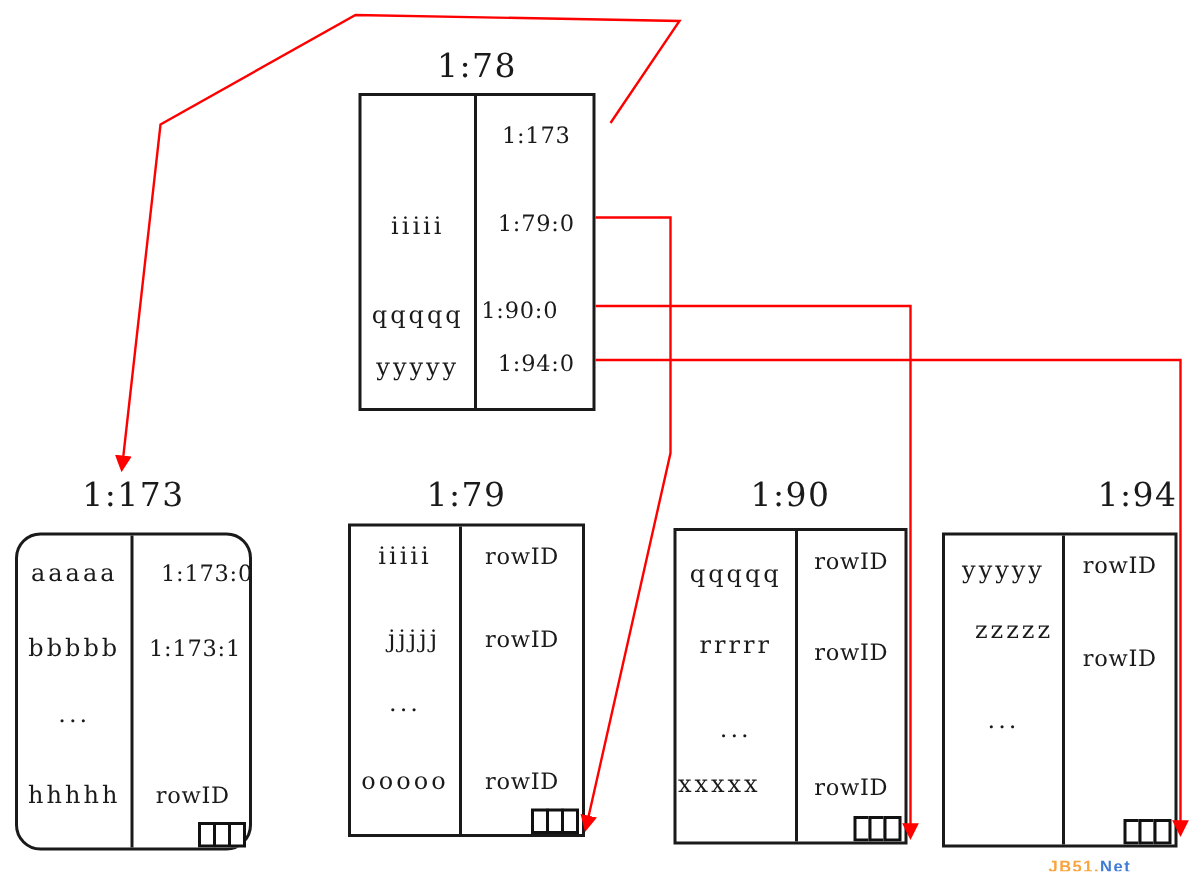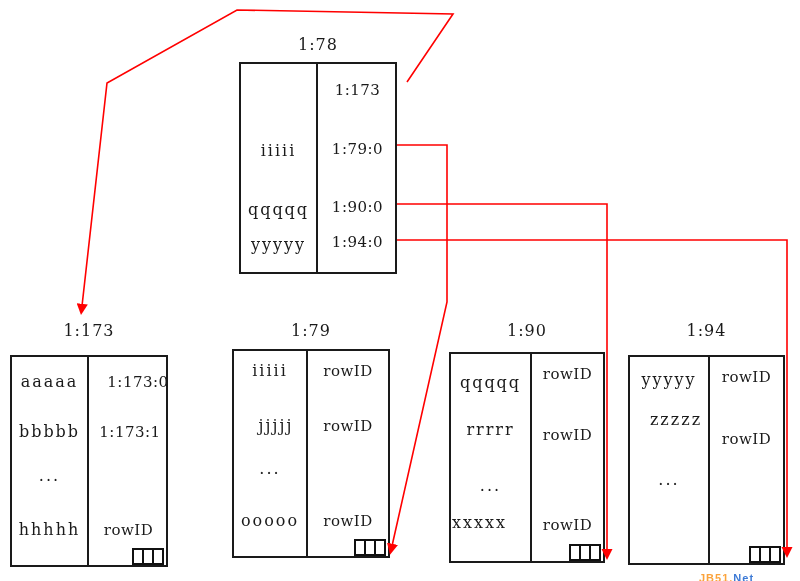--- a/index.html
+++ b/index.html
@@ -3,21 +3,21 @@
 <meta charset="utf-8">
 <style>
   html,body{margin:0;padding:0;background:#fff;}
   #stage{position:relative;width:800px;height:581px;background:#fff;overflow:hidden;
          font-family:"DejaVu Serif","Liberation Serif",serif;color:#1a1a1a;}
   .node{position:absolute;border:2px solid #1a1a1a;background:#fff;box-sizing:border-box;}
   .divider{position:absolute;top:0;bottom:0;width:2px;background:#1a1a1a;}
   .cell{position:absolute;height:18px;line-height:18px;font-size:16px;text-align:center;
         letter-spacing:2px;white-space:nowrap;}
   .cell.num{letter-spacing:0.5px;font-size:15px;}
-  .title{position:absolute;height:22px;line-height:22px;font-size:16px;text-align:center;
+  .title{position:absolute;height:22px;line-height:22px;font-size:22px;text-align:center;
          letter-spacing:1px;}
   .gridicon{position:absolute;right:2px;bottom:0;display:flex;}
   .gcell{width:8px;height:13px;border:2px solid #111;background:#fff;margin-left:-2px;}
   .gcell:first-child{margin-left:0;}
   #lines{position:absolute;left:0;top:0;width:800px;height:581px;pointer-events:none;z-index:5;}
   #watermark{position:absolute;left:699px;top:524px;font-family:"Liberation Sans",sans-serif;
              font-weight:bold;font-size:11px;letter-spacing:1px;z-index:6;margin-top:48px;}
   #watermark .wm-prefix{color:#FBA33C;}
   #watermark .wm-suffix{color:#3E7BD6;}
 </style>
@@ -27,31 +27,31 @@
 <div id="stage">
 
   <div class="title" style="left:239px;top:34px;width:158px;">1:78</div>
 
   <div class="node" style="left:239px;top:62px;width:158px;height:212px;">
     <div class="divider" style="left:75px;"></div>
     <div class="cell num" style="left:77px;width:79px;top:17px;">1:173</div>
     <div class="cell" style="left:0;width:75px;top:78px;">iiiii</div>
     <div class="cell num" style="left:77px;width:79px;top:76px;">1:79:0</div>
     <div class="cell" style="left:0;width:75px;top:137px;">qqqqq</div>
-    <div class="cell num" style="left:88px;width:57px;top:134px;">1:90:0</div>
+    <div class="cell num" style="left:77px;width:57px;top:134px;">1:90:0</div>
     <div class="cell" style="left:0;width:75px;top:172px;">yyyyy</div>
     <div class="cell num" style="left:77px;width:79px;top:169px;">1:94:0</div>
   </div>
 
   <div class="title" style="left:10px;top:320px;width:158px;">1:173</div>
   <div class="title" style="left:232px;top:320px;width:158px;">1:79</div>
   <div class="title" style="left:449px;top:320px;width:156px;">1:90</div>
-  <div class="title" style="left:628px;top:320px;width:157px;">1:94</div>
+  <div class="title" style="left:628px;top:320px;width:157px;text-align:right;">1:94</div>
 
-  <div class="node" style="left:10px;top:355px;width:158px;height:212px;">
+  <div class="node" style="left:10px;top:355px;width:158px;height:212px;border-radius:17px;">
     <div class="divider" style="left:75px;"></div>
     <div class="cell" style="left:0;width:75px;top:16px;">aaaaa</div>
     <div class="cell num" style="left:77px;width:98px;top:16px;">1:173:0</div>
     <div class="cell" style="left:0;width:75px;top:66px;">bbbbb</div>
     <div class="cell num" style="left:77px;width:82px;top:66px;">1:173:1</div>
     <div class="cell" style="left:0;width:75px;top:110px;">...</div>
     <div class="cell" style="left:0;width:75px;top:164px;">hhhhh</div>
     <div class="cell num" style="left:77px;width:79px;top:164px;">rowID</div>
     <div class="gridicon">
         <div class="gcell"></div>

